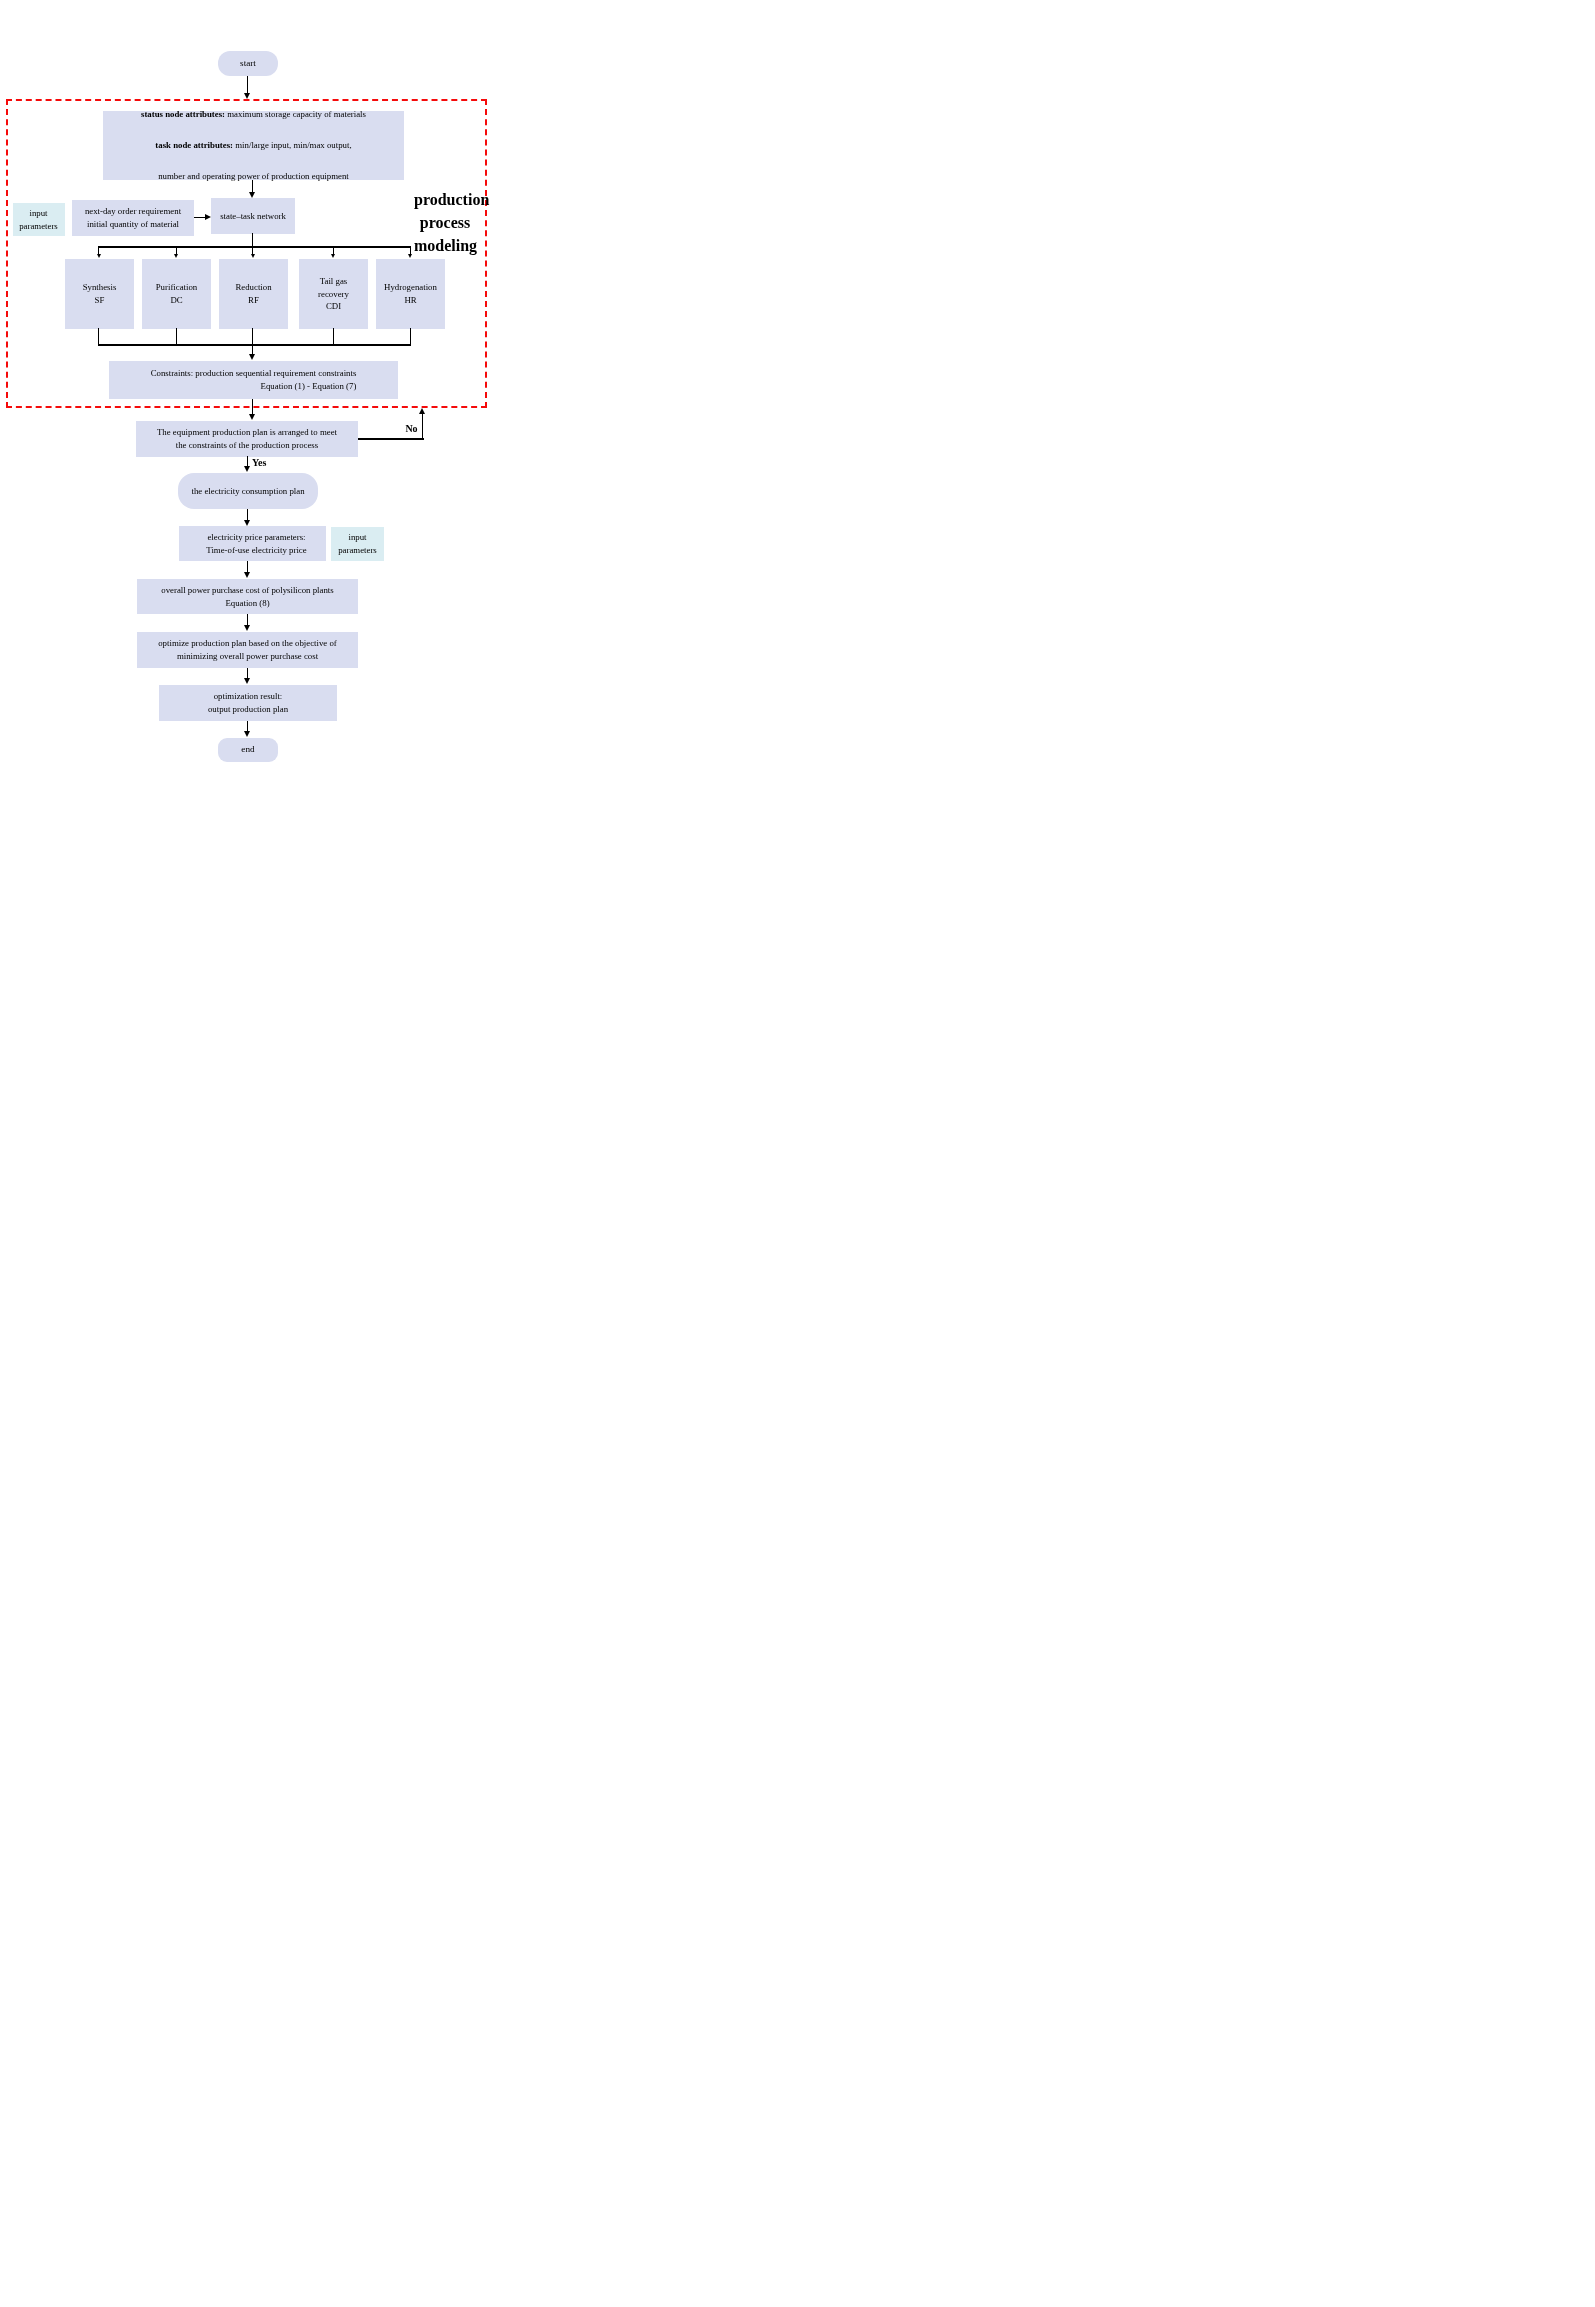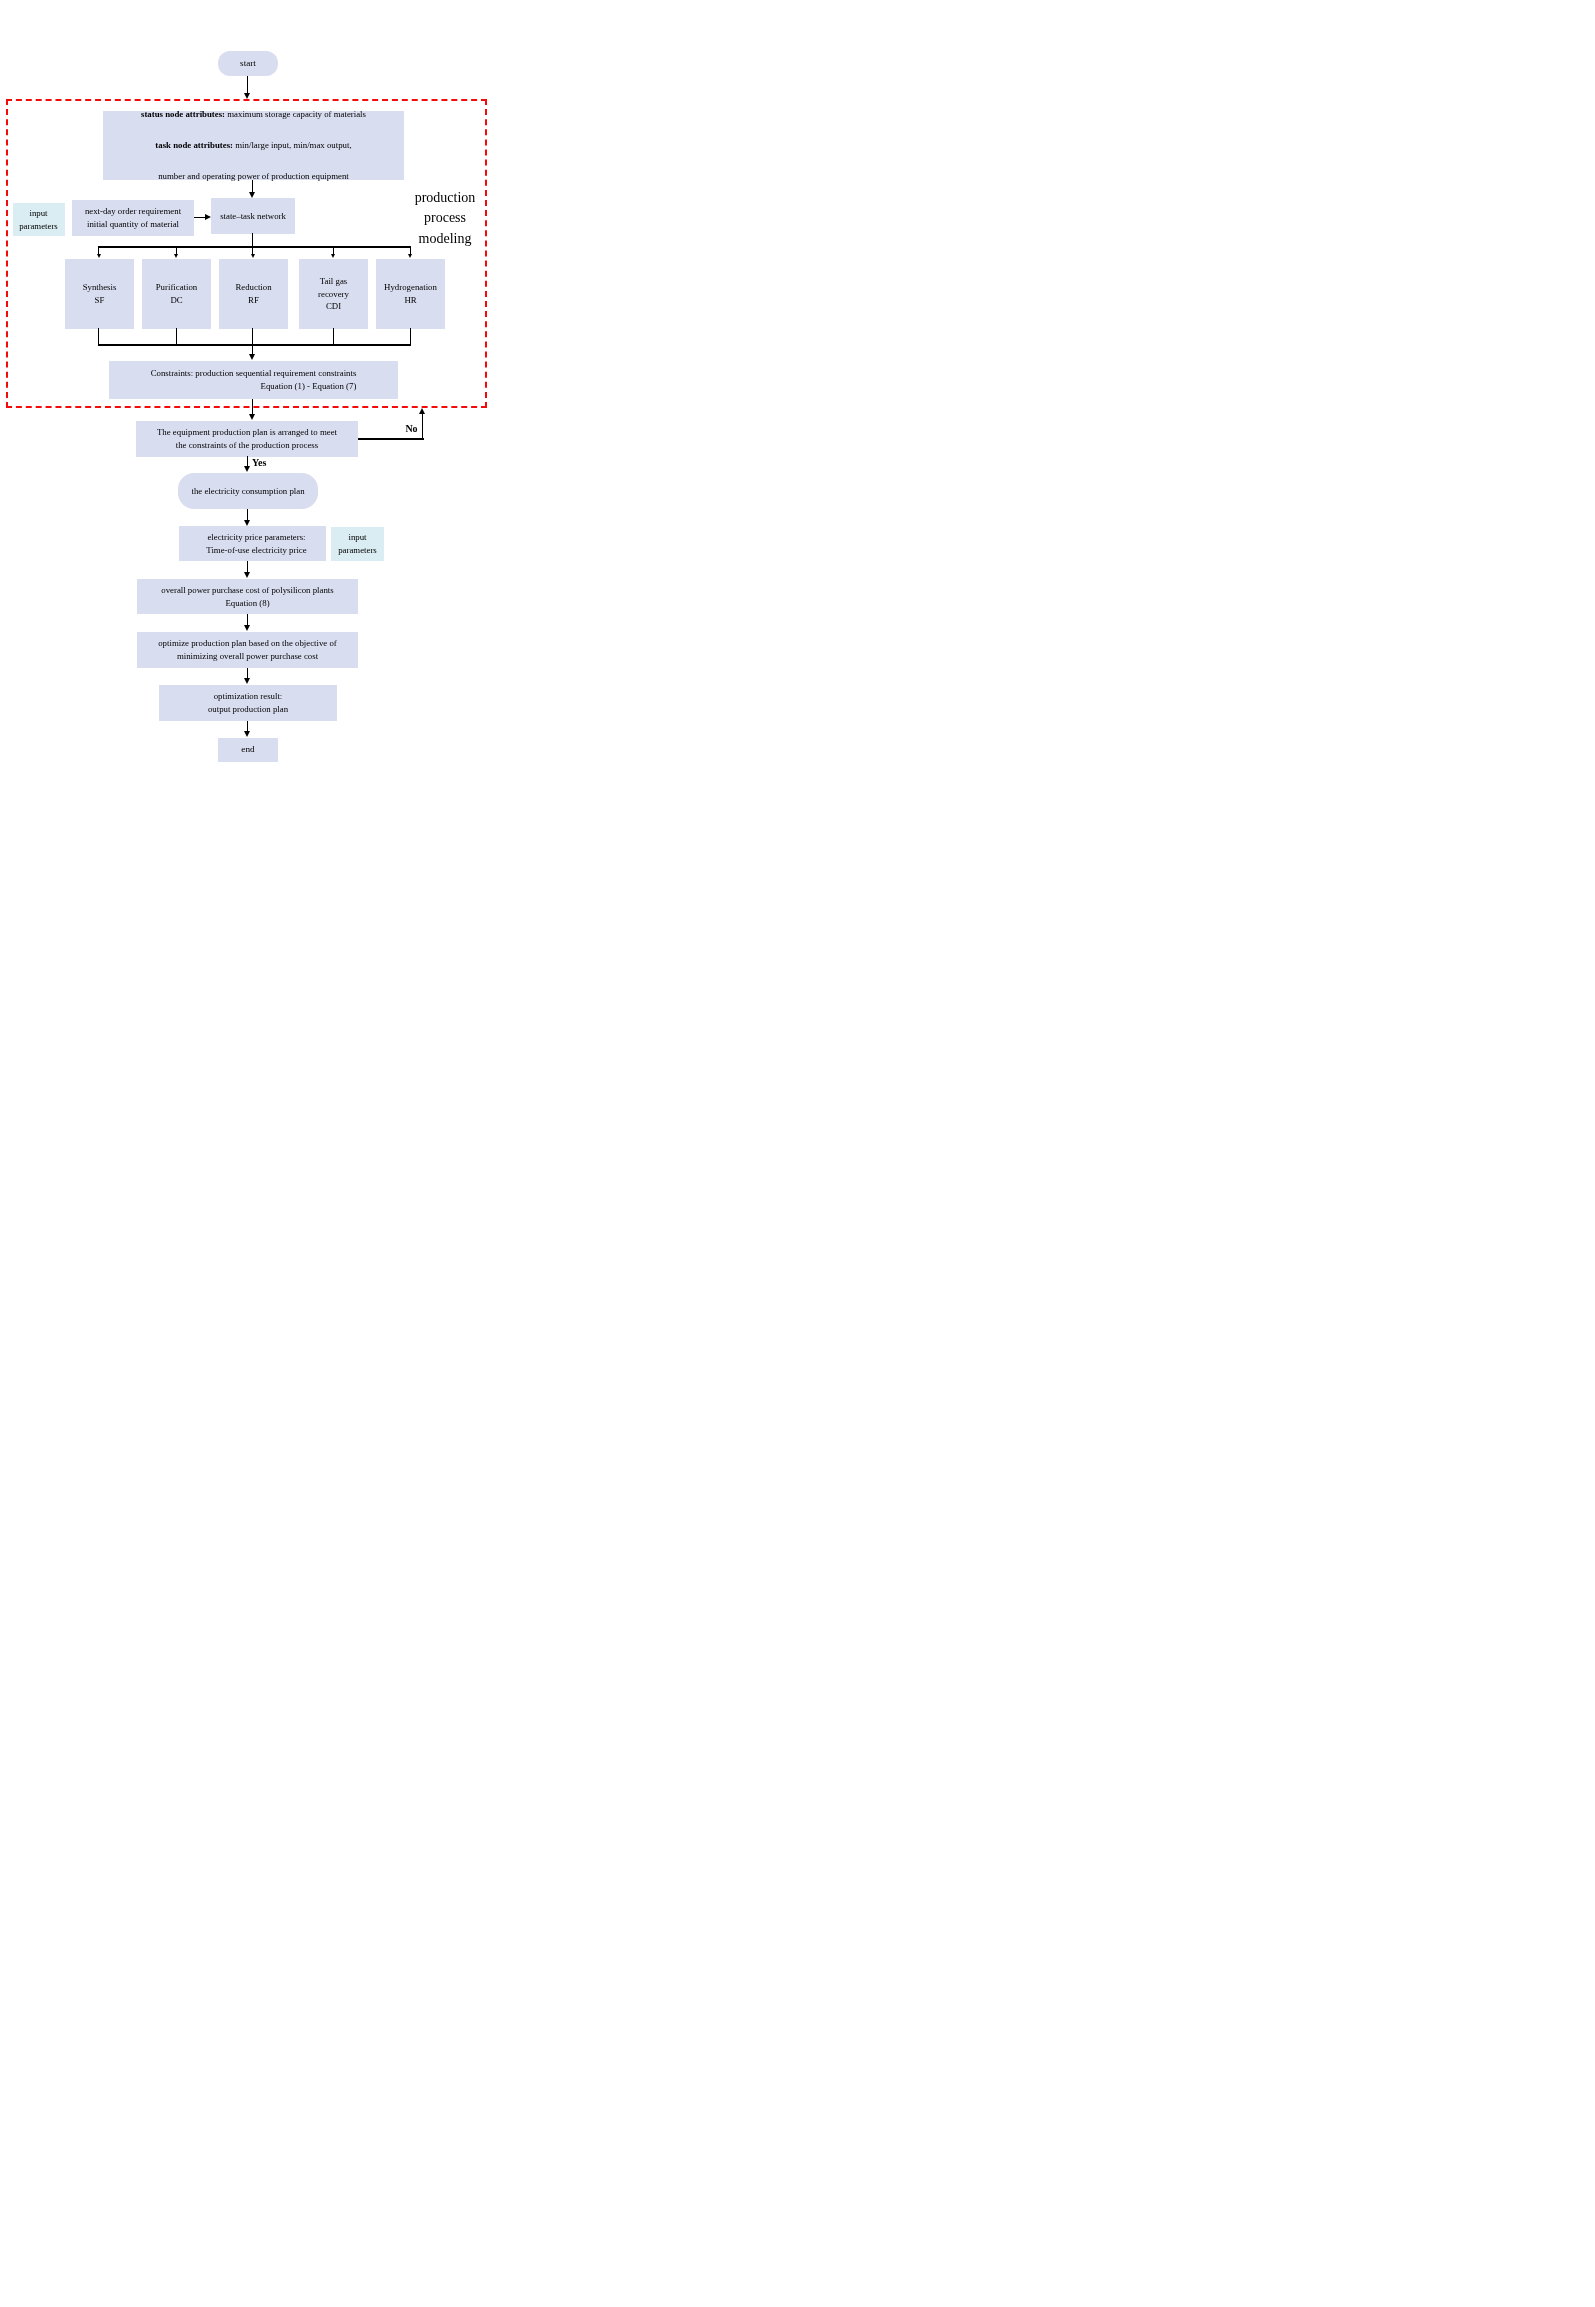--- a/index.html
+++ b/index.html
@@ -23,30 +23,30 @@
     display: flex;
     align-items: center;
     justify-content: center;
     text-align: center;
     font-size: 8.8px;
     line-height: 1.45;
     white-space: pre-line;
   }
   .node.cyan { background: #daedf2; }
   .pill { border-radius: 12px; font-size: 9.2px; }
-  .pill-end { border-radius: 0; font-size: 9.2px; }
+  .pill-end { border-radius: 9px; font-size: 9.2px; }
   .region {
     position: absolute;
     border: 2.3px dashed #f50a0a;
     background: transparent;
   }
   .side-label {
     position: absolute;
-    font-weight: normal;
-    font-size: 14px;
+    font-weight: bold;
+    font-size: 16px;
     line-height: 1.45;
     text-align: center;
     white-space: pre-line;
   }
   .vl { position: absolute; width: 1.4px; background: #000; }
   .hl { position: absolute; height: 1.8px; background: #000; }
   .hl-thick { position: absolute; height: 2.3px; background: #000; }
   .ah-down {
     position: absolute; width: 0; height: 0;
     border-left: 3.7px solid transparent;

